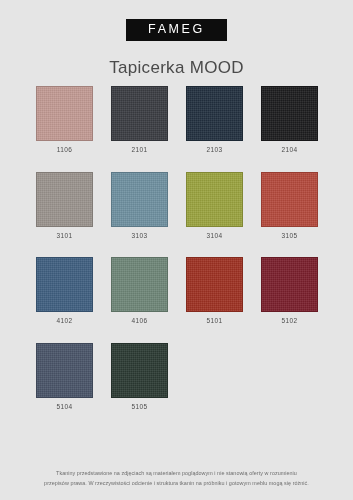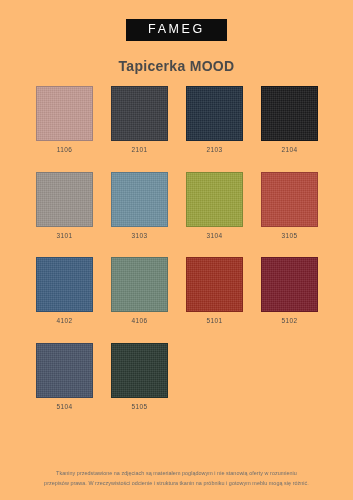--- a/index.html
+++ b/index.html
@@ -12,21 +12,21 @@
     height: 500px;
     position: relative;
     font-family: "Liberation Sans", sans-serif;
     overflow: hidden;
     color: #3b3b3b;
   }
   .page {
     width: 353px;
     height: 500px;
     position: relative;
-    background: #fdba74;
+    background: #e5e5e5;
     box-sizing: border-box;
   }
 
   
   .header {
     padding-top: 19px;
     display: flex;
     justify-content: center;
   }
   .logo {
@@ -36,22 +36,22 @@
     font-size: 12.5px;
     letter-spacing: 2.6px;
     font-weight: 400;
     line-height: 1;
     display: inline-flex;
     align-items: center;
   }
 
   .title {
     text-align: center;
-    font-size: 14px;
-    font-weight: 700;
+    font-size: 17px;
+    font-weight: 400;
     color: #4a4a4a;
     letter-spacing: 0.3px;
     margin-top: 17px;
   }
 
   
   .grid {
     position: absolute;
     top: 86px;
     left: 36px;

